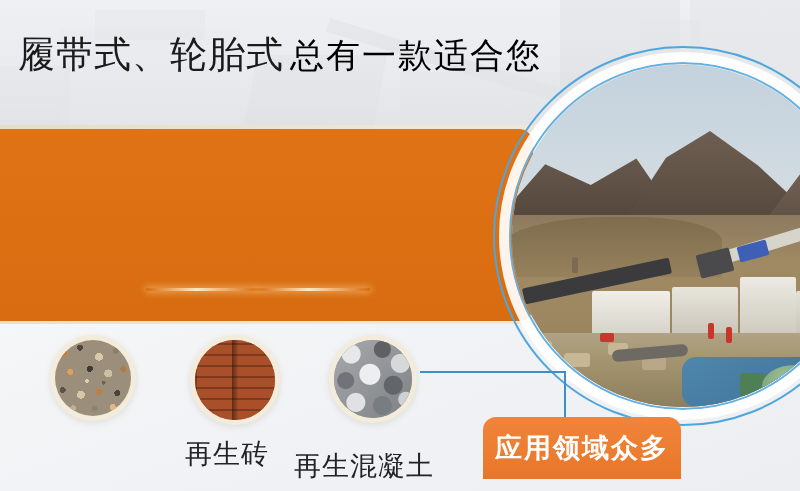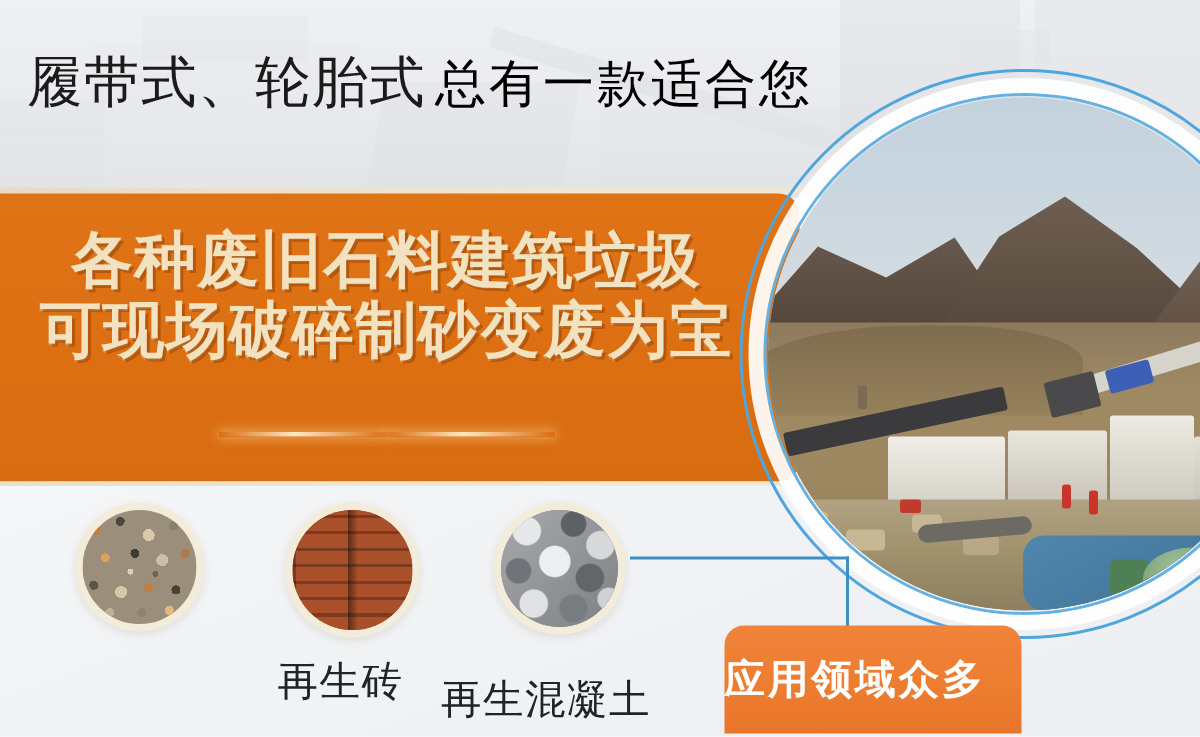--- a/index.html
+++ b/index.html
@@ -262,24 +262,24 @@
   #cap2{left:185px;font-family:Liberation Serif, serif;}
   #cap3{left:294px;margin-top:12px;}
 
   
   .connector{position:absolute;z-index:9;background:#3d8fc4;}
   .conn-h{left:420px;top:371px;width:146px;height:2px;}
   .conn-v{left:564px;top:371px;width:2px;height:49px;}
 
   
   .cta{
-    position:absolute;left:483px;top:417px;width:198px;height:72px;
+    position:absolute;left:483px;top:417px;width:198px;height:62px;
     background:linear-gradient(180deg,#f0843a 0%,#ec7c30 60%,#e8762a 100%);
     border-radius:13px 13px 0 0;
-    display:flex;align-items:center;justify-content:flex-start;
+    display:flex;align-items:center;justify-content:center;
     z-index:10;
     cursor:pointer;
   }
   .cta-label{
     font-size:27px;font-weight:bold;color:#ffffff;letter-spacing:2px;
     white-space:nowrap;
   }
 </style>
 </head>
 <body>
@@ -303,24 +303,20 @@
   <div class="bottom-bg"></div>
 
   <div class="headline">
     <span class="strong">履带式、轮胎式</span><span class="light">总有一款适合您</span>
   </div>
 
   <div class="band-top-line"></div>
   <div class="band"></div>
   <div class="band-bot-line"></div>
 
-  <div class="band-title">
-    <span class="bt-line">各种废旧石料建筑垃圾</span>
-    <span class="bt-line">可现场破碎制砂变废为宝</span>
-  </div>
 
   <div class="sub-wrap">
     <span class="glow-line"></span>
     <span class="glow-line"></span>
   </div>
 
   <div class="big-circle-wrap">
     <div class="big-photo">
       <div class="bp-sky"></div>
       <div class="bp-mtn m1"></div>

